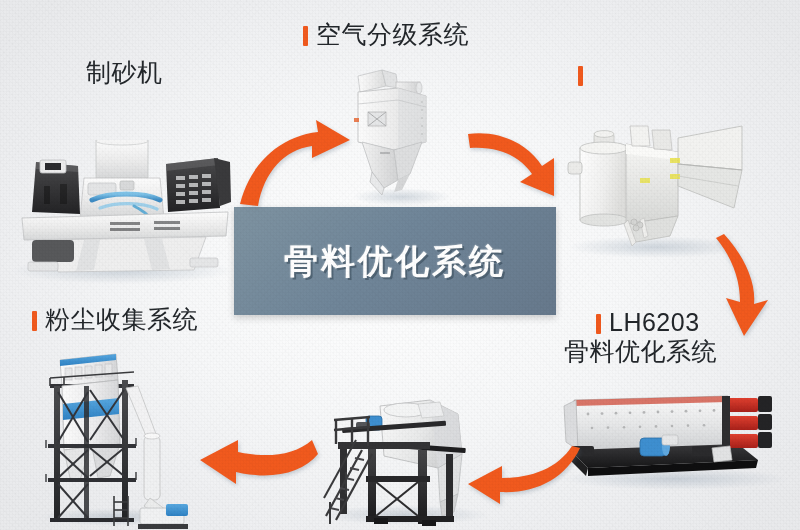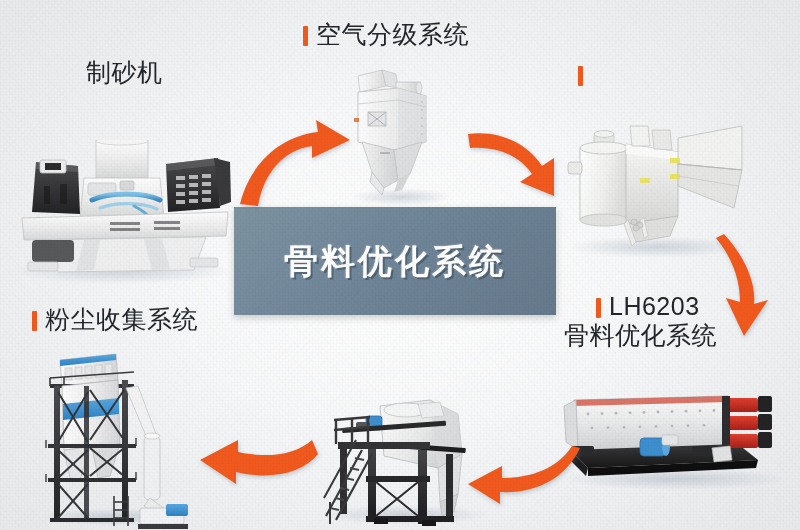--- a/index.html
+++ b/index.html
@@ -303,21 +303,21 @@
         <rect x="166" y="44" width="30" height="14" rx="2" fill="url(#red)"></rect>
         <rect x="196" y="6" width="14" height="16" rx="2" fill="#242426"></rect>
         <rect x="196" y="24" width="14" height="16" rx="2" fill="#242426"></rect>
         <rect x="196" y="42" width="14" height="16" rx="2" fill="#242426"></rect>
         <rect x="160" y="6" width="8" height="54" fill="#2e2e30"></rect>
       </g>
 
       <path d="M150 58 L168 56 L170 70 L152 72 Z" fill="#e2e3e4" stroke="#bdbebf" stroke-width="0.7"></path>
     </svg>
   </div>
-  <div class="label" style="left:596px;top:292px;">
+  <div class="label" style="left:596px;top:308px;">
     <span class="ln l-big"><span class="tick"></span><span>LH6203</span></span>
     <span class="ln l-big2" style="margin-left:-32px;">骨料优化系统</span>
   </div>
 
   <div class="shadow-e" style="left:320px;top:505px;width:170px;height:20px;"></div>
   <div class="mach" style="left:322px;top:398px;">
     <svg width="168" height="130" viewBox="0 0 168 130">
       <defs>
         <linearGradient id="wh5" x1="0" y1="0" x2="1" y2="0.4">
           <stop offset="0" stop-color="#fbfbfb"></stop>

